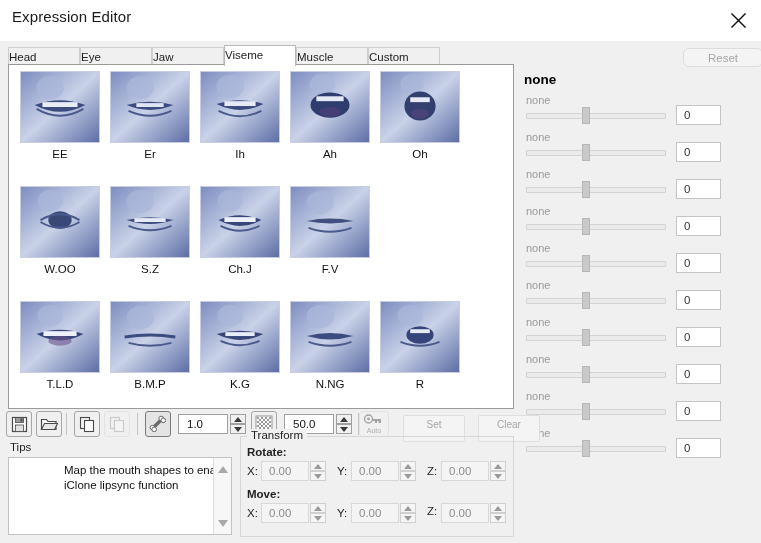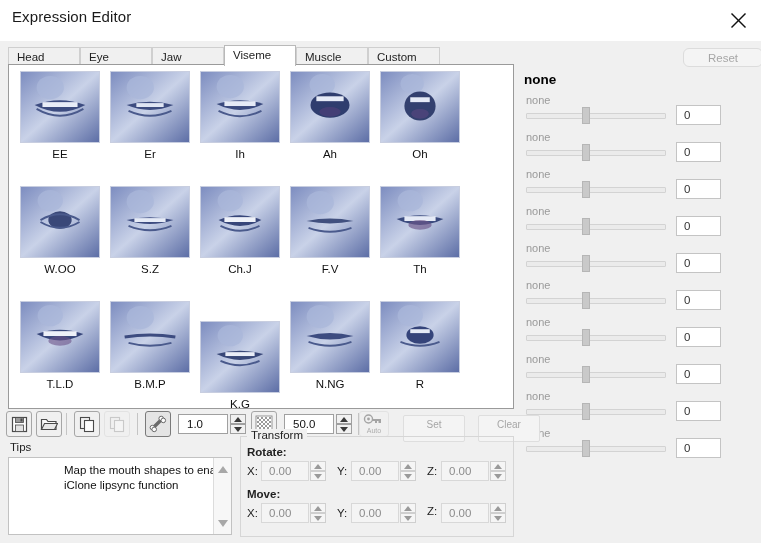--- a/index.html
+++ b/index.html
@@ -41,21 +41,20 @@
     width: 745px; height: 20px;
   }
   .tab {
     position: absolute; top: 2px;
     height: 18px;
     background: #f0f0f0;
     border: 1px solid #cfcfcf;
     border-bottom: none;
     font-size: 11.5px;
     color: #222;
-    padding-left: 8px;
     line-height: 18px;
     box-sizing: border-box;
     cursor: pointer;
     overflow: hidden;
     white-space: nowrap;
   }
   .tab.active {
     top: 0px;
     height: 21px;
     line-height: 19px;
@@ -414,51 +413,41 @@
     </div>
     <div class="thumb-cell" style="left:281px; top:121px;">
       <svg class="thumb-img" viewBox="0 0 80 72" preserveAspectRatio="none">
         <rect width="80" height="72" fill="url(#g1)"></rect>
         <ellipse cx="30" cy="16" rx="14" ry="12" fill="#aab7da" opacity=".75"></ellipse>
         <path d="M16 35 Q40 30 64 35 Q40 40 16 35 Z" fill="#41507f"></path>
         <path d="M18 42 Q40 50 62 42" stroke="#4a5a8c" stroke-width="2" fill="none"></path>
       </svg>
       <span class="thumb-label">F.V</span>
     </div>
-    <div class="thumb-cell" style="left:371px; top:121px;">
-      <svg class="thumb-img" viewBox="0 0 80 72" preserveAspectRatio="none">
-        <rect width="80" height="72" fill="url(#g1)"></rect>
-        <ellipse cx="30" cy="14" rx="13" ry="11" fill="#aab7da" opacity=".75"></ellipse>
-        <path d="M16 33 Q40 25 64 33 Q40 45 16 33 Z" fill="#3a4a7e"></path>
-        <rect x="24" y="30" width="32" height="5" fill="#e5eaf6"></rect>
-        <ellipse cx="40" cy="39" rx="12" ry="5" fill="#6b5488" opacity=".65"></ellipse>
-      </svg>
-      <span class="thumb-label">Th</span>
-    </div>
 
     <div class="thumb-cell" style="left:11px;  top:236px;">
       <svg class="thumb-img" viewBox="0 0 80 72" preserveAspectRatio="none">
         <rect width="80" height="72" fill="url(#g1)"></rect>
         <ellipse cx="30" cy="14" rx="13" ry="11" fill="#aab7da" opacity=".75"></ellipse>
         <path d="M16 33 Q40 24 64 33 Q40 46 16 33 Z" fill="#36457a"></path>
         <rect x="23" y="30" width="34" height="5" fill="#edf0f8"></rect>
         <ellipse cx="40" cy="40" rx="12" ry="5" fill="#6d5489" opacity=".6"></ellipse>
       </svg>
       <span class="thumb-label">T.L.D</span>
     </div>
     <div class="thumb-cell" style="left:101px; top:236px;">
       <svg class="thumb-img" viewBox="0 0 80 72" preserveAspectRatio="none">
         <rect width="80" height="72" fill="url(#g1)"></rect>
         <ellipse cx="30" cy="16" rx="14" ry="12" fill="#aab7da" opacity=".75"></ellipse>
         <path d="M14 36 Q40 32 66 36" stroke="#3d4c80" stroke-width="3" fill="none"></path>
         <path d="M18 42 Q40 48 62 42" stroke="#4a5a8c" stroke-width="2" fill="none"></path>
       </svg>
       <span class="thumb-label">B.M.P</span>
     </div>
-    <div class="thumb-cell" style="left:191px; top:236px;margin-top:20px;">
+    <div class="thumb-cell" style="left:191px; top:236px;">
       <svg class="thumb-img" viewBox="0 0 80 72" preserveAspectRatio="none">
         <rect width="80" height="72" fill="url(#g1)"></rect>
         <ellipse cx="30" cy="14" rx="13" ry="11" fill="#aab7da" opacity=".75"></ellipse>
         <path d="M16 33 Q40 26 64 33 Q40 45 16 33 Z" fill="#384778"></path>
         <rect x="25" y="31" width="30" height="4" fill="#e9edf7"></rect>
         <path d="M20 40 Q40 49 60 40" stroke="#4a5a8c" stroke-width="2" fill="none"></path>
       </svg>
       <span class="thumb-label">K.G</span>
     </div>
     <div class="thumb-cell" style="left:281px; top:236px;">

